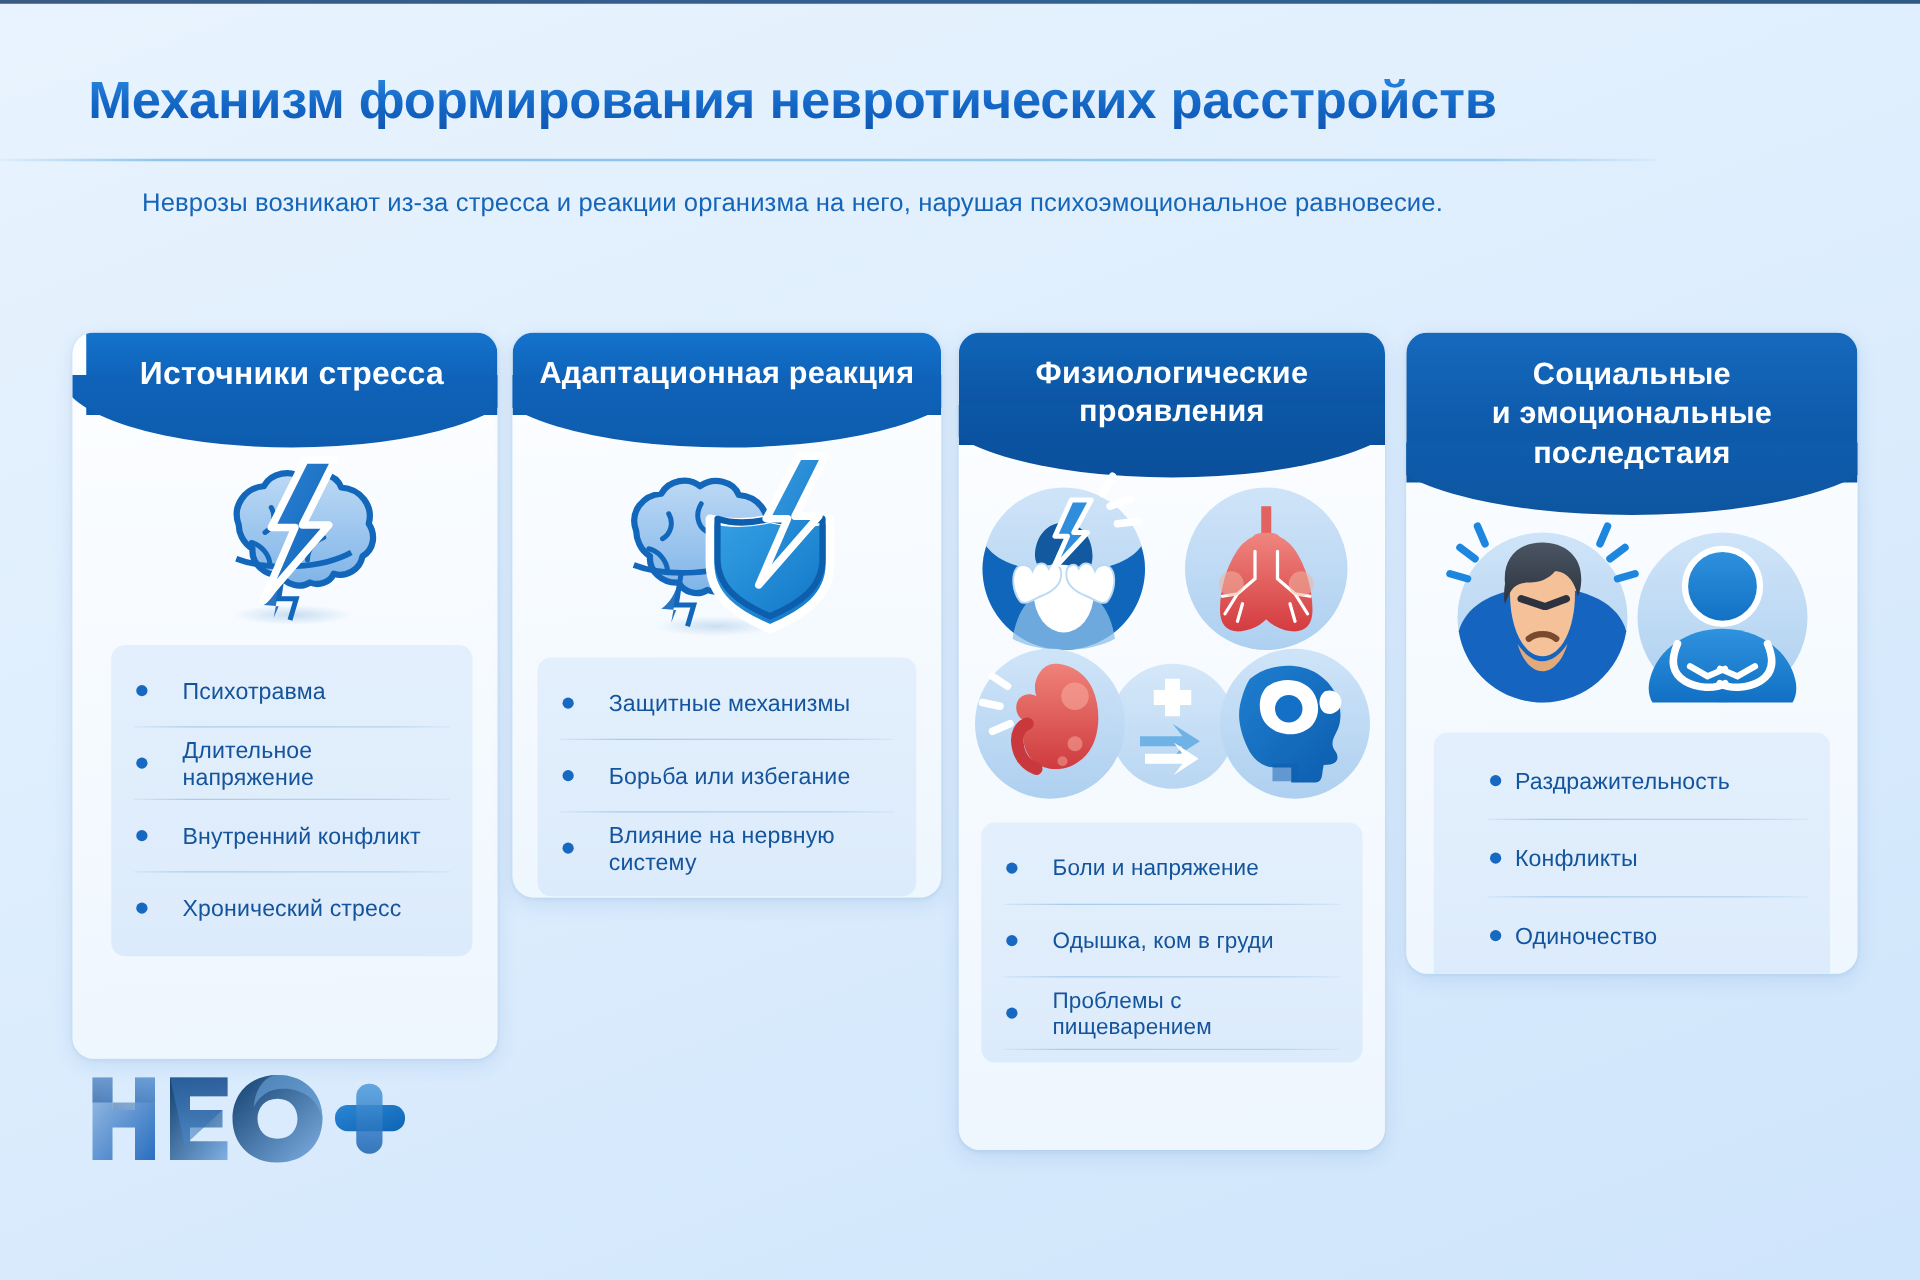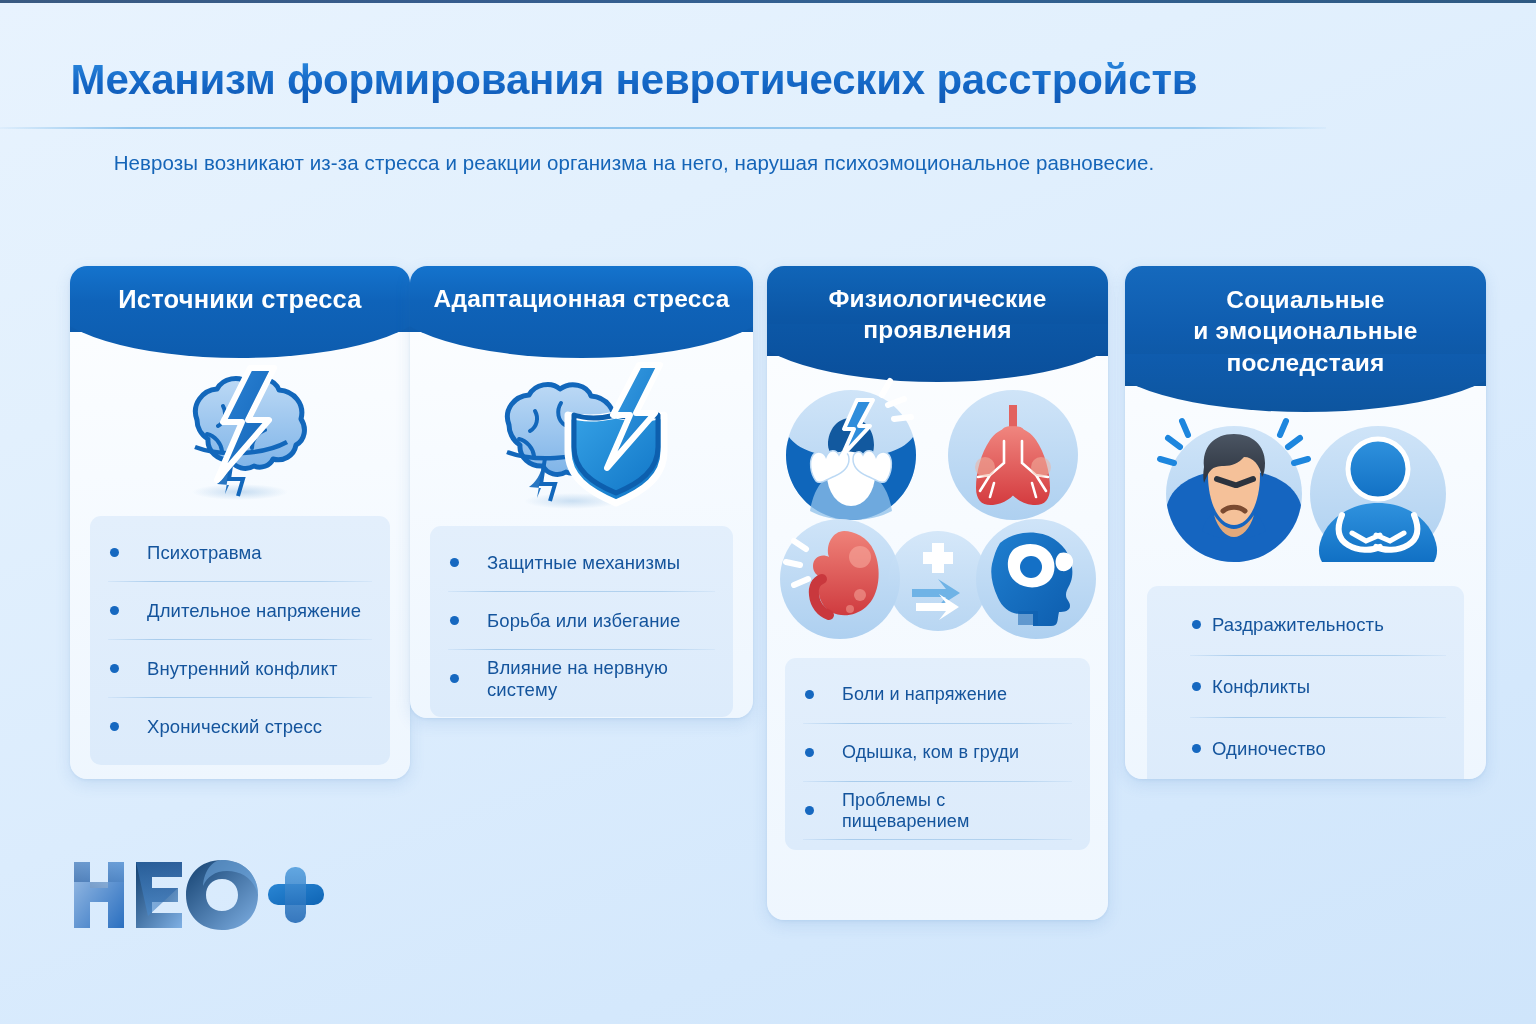--- a/index.html
+++ b/index.html
@@ -28,21 +28,21 @@
 
   
   .cards{ position:absolute; top:266px; left:54px; width:1432px; height:680px; }
   .card{
     position:absolute; top:0;
     background:linear-gradient(178deg,#fdfeff 0%,#f7fbff 40%,#eef6fe 100%);
     border-radius:17px;
     box-shadow:0 5px 16px rgba(60,120,190,.14), 0 1px 3px rgba(60,120,190,.10);
     overflow:hidden;
   }
-  .card.c1{ left:16px;    width:340px; height:513px; }
+  .card.c1{ left:4px;    width:340px; height:581px;padding-left:11px; }
   .card.c2{ left:356px;width:343px; height:452px; }
   .card.c3{ left:713px;width:341px; height:654px; }
   .card.c4{ left:1071px;width:361px;height:513px; }
 
   .card-head{ position:relative; width:100%; color:#fff; text-align:center;
     font-weight:bold; letter-spacing:.2px; }
   .card-head .bg{ position:absolute; inset:0; }
   .card-head .bg::before{ content:""; position:absolute; left:0; right:0; top:0; bottom:26px;
     background:linear-gradient(180deg,#1473cd 0%,#0f63b9 55%,#0d5cae 100%); }
   .card-head .bg::after{ content:""; position:absolute; left:-6%; right:-6%; bottom:0; height:58px;
@@ -145,21 +145,21 @@
       <div class="li">
           <span class="dot"></span>
           <span>Хронический стресс</span>
         </div>
     </div>
   </div>
 
   <div class="card c2">
     <div class="card-head">
       <div class="bg"></div>
-      <div class="txt">Адаптационная стресса</div>
+      <div class="txt">Адаптационная реакция</div>
     </div>
     <div class="card-icon">
       <svg width="230" height="150" viewBox="0 0 230 150">
         <defs>
           <linearGradient id="brainG2" x1="0" y1="0" x2="0" y2="1">
             <stop offset="0" stop-color="#bcd9f5"></stop>
               <stop offset="1" stop-color="#7fb4e8"></stop>
           </linearGradient>
           <linearGradient id="shieldG" x1="0" y1="0" x2="1" y2="1">
             <stop offset="0" stop-color="#36a2e6"></stop>

